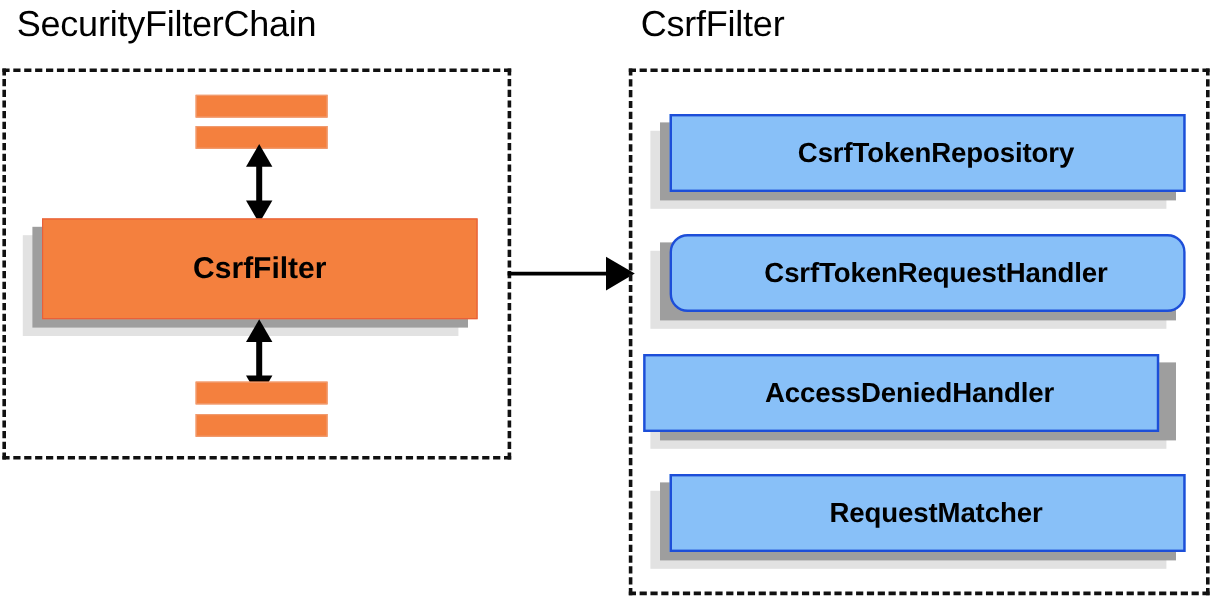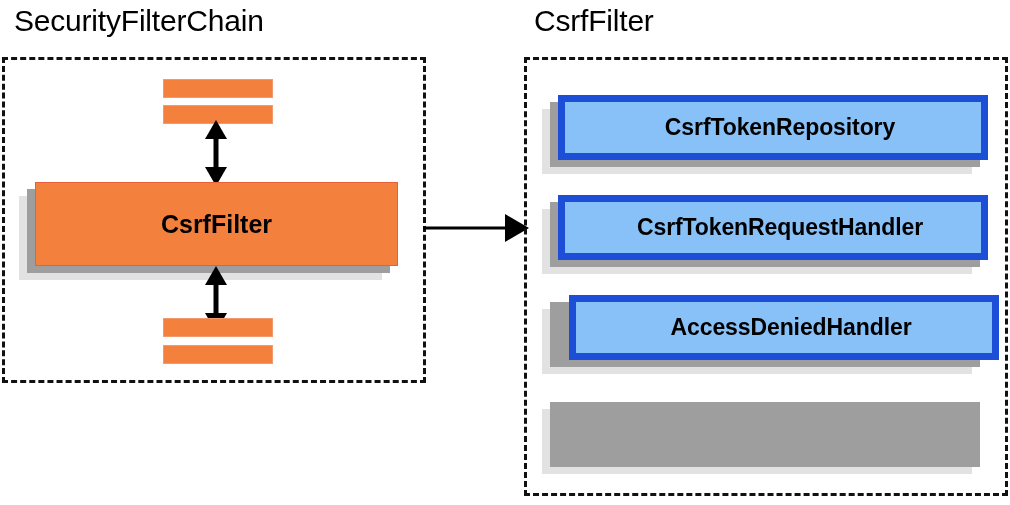--- a/index.html
+++ b/index.html
@@ -64,21 +64,21 @@
     font-weight: bold;
     color: #000000;
     white-space: nowrap;
   }
   .box-orange {
     background: #f4803e;
     border: 1px solid #e8603a;
   }
   .box-blue {
     background: #88c0f8;
-    border: 7px solid #1d4ed8;
+    border: 2px solid #1d4ed8;
     font-size: 23px;
     letter-spacing: -0.1px;
     padding-left: 14px;
   }
   #box-csrffilter {
     left: 35px; top: 182px; width: 363px; height: 84px;
     font-size: 25px;
   }
 
   
@@ -134,22 +134,23 @@
   <div class="panel-title" id="title-right">CsrfFilter</div>
 
   <div class="group-panel" id="panel-right"></div>
 
   <div class="shadow-far" style="left:542px; top:109px; width:430px; height:65px;"></div>
   <div class="shadow-near" style="left:550px; top:102px; width:430px; height:65px;"></div>
   <div class="box box-blue" style="left:558px; top:95px; width:430px; height:65px;">CsrfTokenRepository</div>
 
   <div class="shadow-far" style="left:542px; top:209px; width:430px; height:65px;"></div>
   <div class="shadow-near" style="left:550px; top:202px; width:430px; height:65px;"></div>
-  <div class="box box-blue" style="left:558px; top:195px; width:430px; height:65px;">CsrfTokenRequestHandler</div>
+  <div class="box box-blue" style="left:558px; top:195px; width:430px; height:65px;border-radius:15px;">CsrfTokenRequestHandler</div>
 
   <div class="shadow-far" style="left:542px; top:309px; width:430px; height:65px;"></div>
   <div class="shadow-near" style="left:550px; top:302px; width:430px; height:65px;"></div>
-  <div class="box box-blue" style="left:569px; top:295px; width:430px; height:65px;">AccessDeniedHandler</div>
+  <div class="box box-blue" style="left:536px; top:295px; width:430px; height:65px;">AccessDeniedHandler</div>
 
   <div class="shadow-far" style="left:542px; top:409px; width:430px; height:65px;"></div>
   <div class="shadow-near" style="left:550px; top:402px; width:430px; height:65px;"></div>
+  <div class="box box-blue" style="left:558px; top:395px; width:430px; height:65px;">RequestMatcher</div>
 
 </div>
 
 </body></html>

